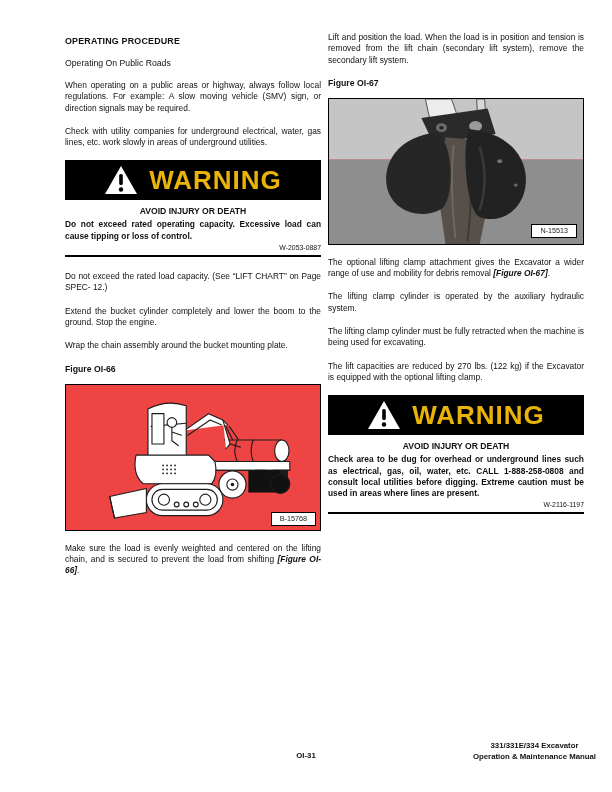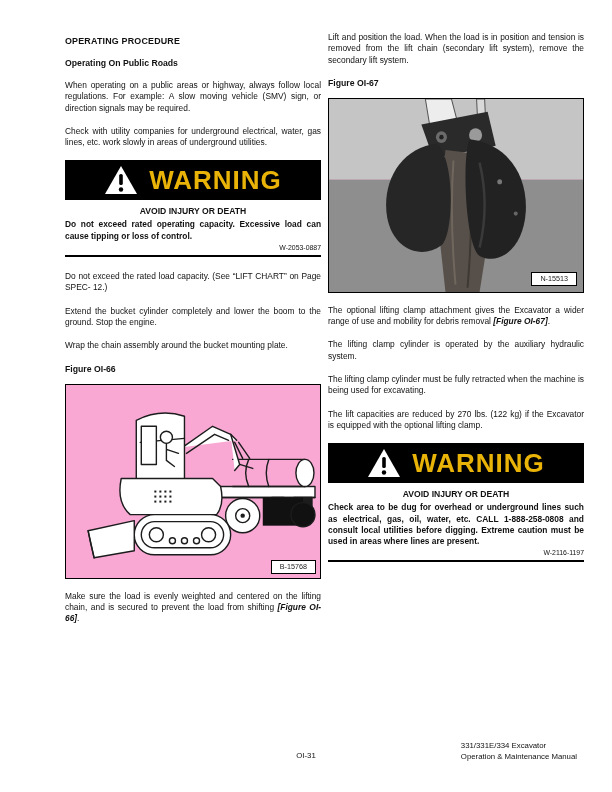--- a/index.html
+++ b/index.html
@@ -10,58 +10,58 @@
     font-family:"Liberation Sans", sans-serif;
     color:#111;
     overflow:hidden;
   }
   .columns{
     position:absolute;left:52px;top:32px;width:534px;
     display:flex;gap:7px;margin-left:13px;
   }
   .col{width:256px;}
   .h1{font-size:8.9px;font-weight:bold;margin:4px 0 12px 0;letter-spacing:.2px;}
-  .h2{font-size:8.7px;font-weight:bold;margin:0 0 12px 0;}
+  .h2{font-size:8.7px;font-weight:normal;margin:0 0 12px 0;}
   .para{font-size:8.4px;line-height:11.3px;text-align:justify;margin:0 0 12px 0;}
   .para b{font-weight:bold;font-style:italic;}
   .figcap{font-size:8.7px;font-weight:bold;margin:2px 0 10px 0;}
 
   
   .warnbox{margin:4px 0 14px 0;}
   .warn-banner{
     background:#000;height:40px;
     display:flex;align-items:center;justify-content:center;gap:11px;
   }
   .warn-word{color:#eab308;font-weight:bold;font-size:26px;letter-spacing:1px;}
   .warn-title{font-size:8.6px;font-weight:bold;text-align:center;margin-top:6px;}
   .warn-body{font-size:8.4px;font-weight:bold;line-height:11.3px;text-align:justify;margin-top:3px;}
   .warn-code{font-size:6.9px;text-align:right;margin-top:2px;}
   .warn-rule{border:none;border-top:2px solid #000;margin:4px 0 0 0;}
 
   
   .figure{
-    position:relative;border:1.4px solid #000;height:195px;background:#f9a8d4;
+    position:relative;border:1.4px solid #000;height:147px;background:#ef4444;
     margin:0 0 12px 0;box-sizing:border-box;overflow:hidden;
   }
   .figure svg{display:block;width:100%;height:100%;}
   .fig-label{
     position:absolute;right:4px;bottom:4px;
     background:#fff;border:1px solid #000;
     font-size:7.2px;padding:1px 8px 2px 8px;color:#222;
   }
   .photo-label{right:6px;bottom:6px;}
 
   
   .footer-center{
     position:absolute;left:0;right:0;top:751px;
-    text-align:center;font-size:7.8px;font-weight:normal;
+    text-align:center;font-size:7.8px;font-weight:bold;
   }
   .footer-right{
-    position:absolute;right:35px;top:741px;
-    text-align:left;font-size:7.8px;font-weight:normal;line-height:10.5px;
+    position:absolute;right:16px;top:741px;
+    text-align:center;font-size:7.8px;font-weight:bold;line-height:10.5px;
   }
 </style>
 </head>
 <body>
 
 <div class="page">
   <div class="columns">
 
     <div class="col">
       <div class="h1">OPERATING PROCEDURE</div>

